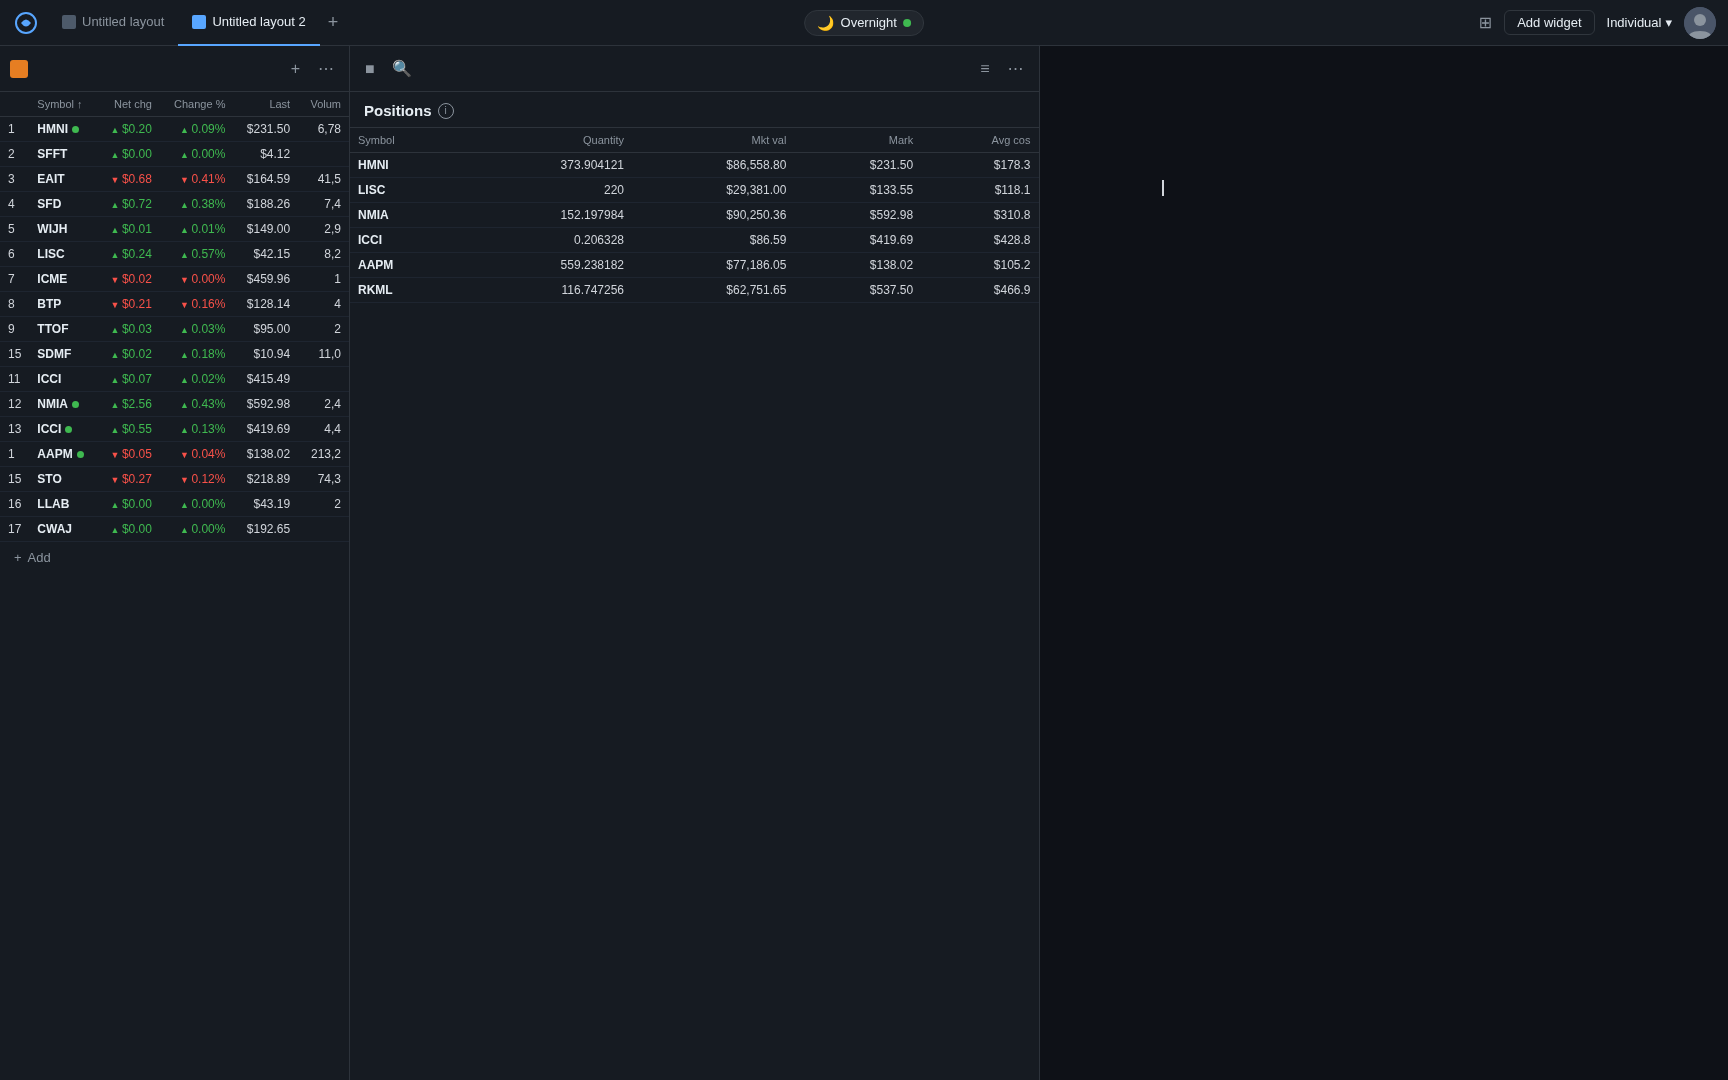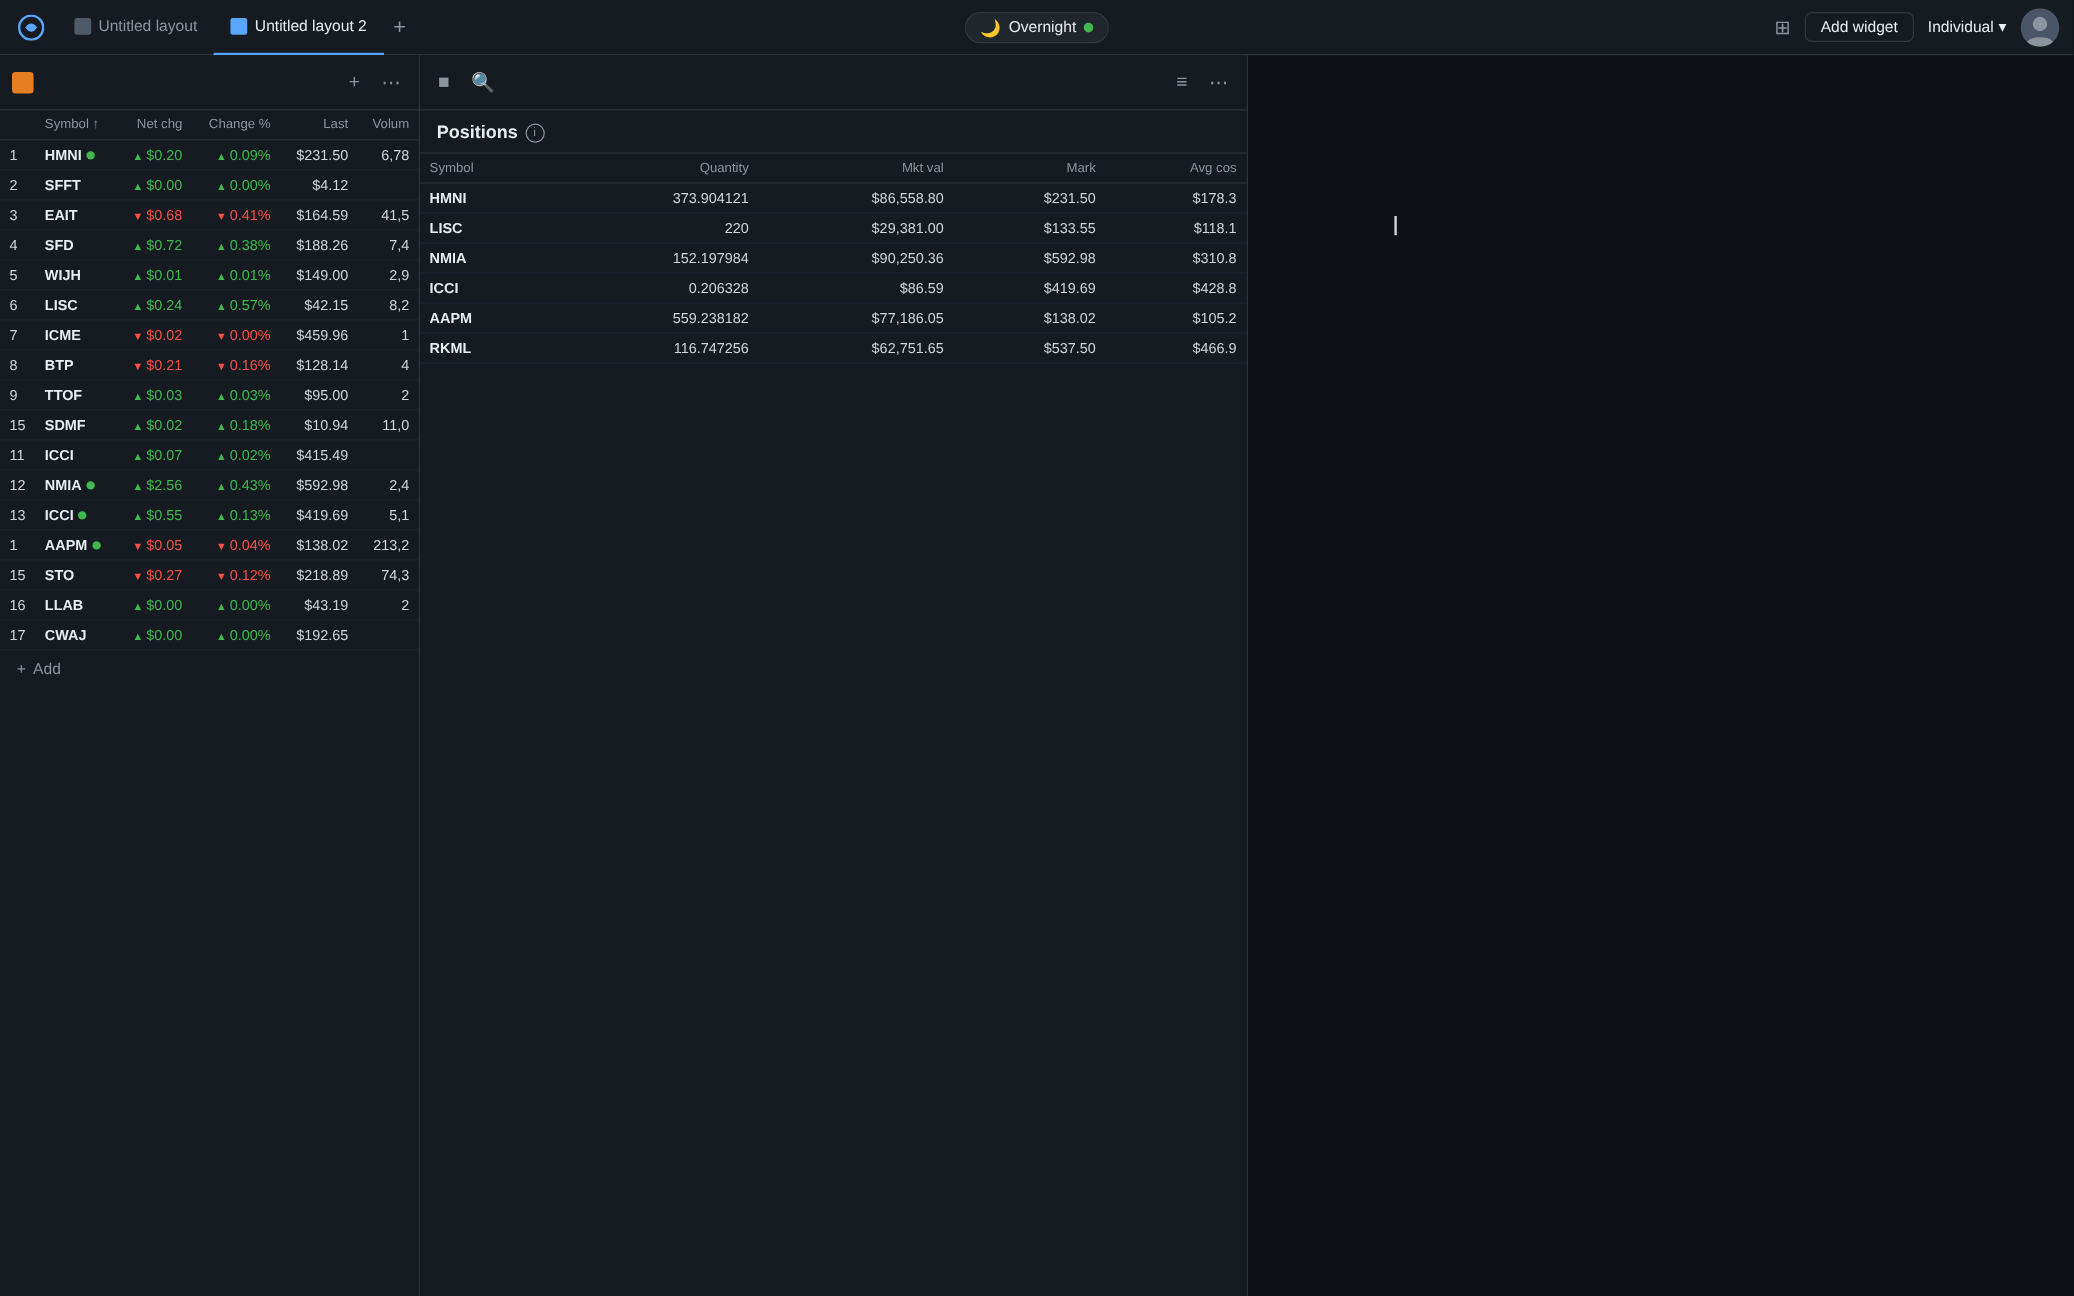--- a/index.html
+++ b/index.html
@@ -620,21 +620,21 @@
         <span class="sym-dot"></span>
       </div>
     </td>
     <td style="color:#3fb950">
       <span style="font-size:9px;">▲ </span>$0.55
     </td>
     <td style="color:#3fb950">
       <span style="font-size:9px;">▲ </span>0.13%
     </td>
     <td>$419.69</td>
-    <td>5,1</td>
+    <td>4,4</td>
   </tr>
             <tr>
     <td class="row-num">1</td>
     <td>
       <div class="sym-cell">
         <span>AAPM</span>
         <span class="sym-dot"></span>
       </div>
     </td>
     <td style="color:#f85149">

